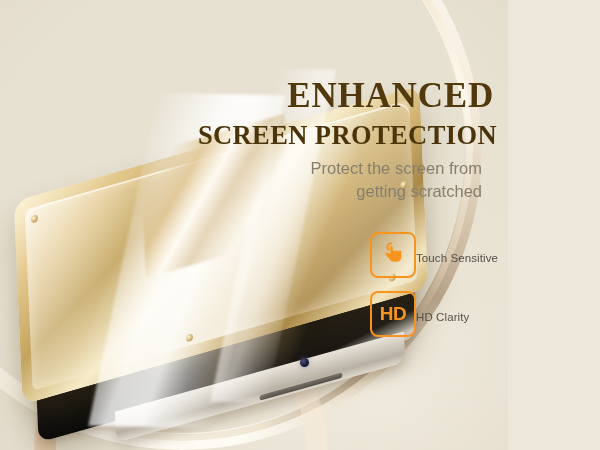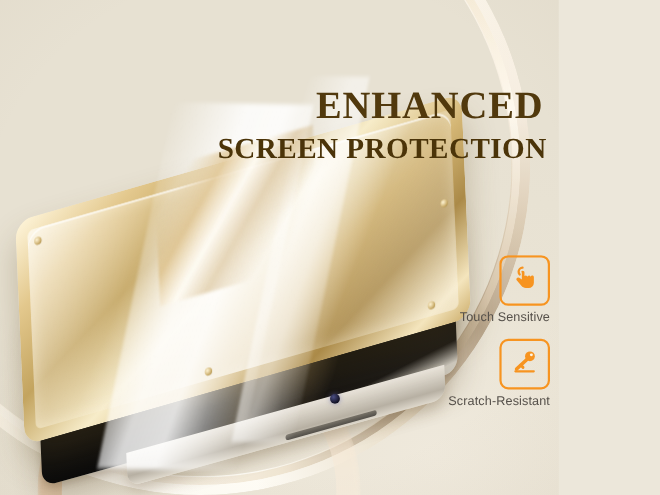--- a/index.html
+++ b/index.html
@@ -158,21 +158,21 @@
     font-size:26.5px;letter-spacing:.4px;color:#4b3409;line-height:1;
     text-align:right;white-space:nowrap;
   }
   .subline{
     position:absolute;right:26px;top:157px;width:320px;
     font-size:16.5px;color:#867f6e;line-height:1.38;text-align:right;font-weight:400;
   }
 
   
   .features{position:absolute;right:8px;top:232px;width:130px;}
-  .feature{display:flex;flex-direction:column;align-items:flex-end;margin-bottom:13px;}
+  .feature{display:flex;align-items:center;margin-bottom:13px;}
   .f-box{
     width:42px;height:42px;border:2.5px solid #f79420;border-radius:8px;
     display:flex;align-items:center;justify-content:center;background:transparent;
   }
   .f-label{margin-top:5px;font-size:11.5px;color:#55504a;letter-spacing:.1px;white-space:nowrap;}
   .hd-text{font-weight:700;font-size:19px;color:#f79420;font-family:"Liberation Sans",sans-serif;letter-spacing:-.5px;}
 </style>
 </head>
 <body>
 
@@ -204,45 +204,41 @@
       <div class="screw" style="left:6px;top:8px"></div>
       <div class="screw" style="right:6px;top:44%"></div>
       <div class="screw" style="right:22px;bottom:6px"></div>
       <div class="screw" style="left:40%;bottom:4px"></div>
     </div>
     <div class="prism"></div>
   </div>
 
   <div class="headline1">ENHANCED</div>
   <div class="headline2">SCREEN PROTECTION</div>
+  <div class="subline">
+    <span>Protect the screen from</span><br>
+    <span>getting scratched</span>
+  </div>
 
   <div class="features">
 
     <div class="feature">
       <div class="f-box">
         <span>
           <svg width="26" height="26" viewBox="0 0 24 24" fill="none">
             <path d="M10.2 3.1a3.4 3.4 0 0 0-3.3 3.4c0 .9.35 1.72.92 2.33" stroke="#f79420" stroke-width="1.9" stroke-linecap="round"></path>
             <path d="M9.6 7.0v6.1L7.4 11.6a1.5 1.5 0 0 0-2.1 2.1l3.9 4.6c.9 1.1 2.2 1.8 3.7 1.8h2.4a4.4 4.4 0 0 0 4.4-4.4V11c0-.7-.6-1.3-1.3-1.3s-1.3.6-1.3 1.3c0-.8-.6-1.4-1.4-1.4s-1.4.6-1.4 1.4c0-.8-.6-1.4-1.4-1.4-.4 0-.8.2-1.1.4V7.0a1.4 1.4 0 1 0-2.8 0z" fill="#f79420"></path>
           </svg>
         </span>
       </div>
       <div class="f-label">Touch Sensitive</div>
     </div>
 
-
     <div class="feature">
       <div class="f-box">
-        <span>
-          <svg width="26" height="26" viewBox="0 0 24 24" fill="none">
-            <circle cx="16.4" cy="7.3" r="4.1" fill="#f79420"></circle>
-            <circle cx="17.6" cy="6.1" r="1.25" fill="#fdf6e8"></circle>
-            <path d="M13.6 10.2 5.2 18.0" stroke="#f79420" stroke-width="3.0" stroke-linecap="round"></path>
-            <path d="M8.6 14.6l2.0 2.0" stroke="#f79420" stroke-width="2.4" stroke-linecap="round"></path>
-            <path d="M4.2 19.9h15.4" stroke="#f79420" stroke-width="1.9" stroke-linecap="round"></path>
-          </svg>
-        </span>
+        <span class="hd-text">HD</span>
       </div>
-      <div class="f-label">Scratch-Resistant</div>
-    </div>
+      <div class="f-label">HD Clarity</div>
+    </div>
+
 
   </div>
 </div>
 
 </body></html>

